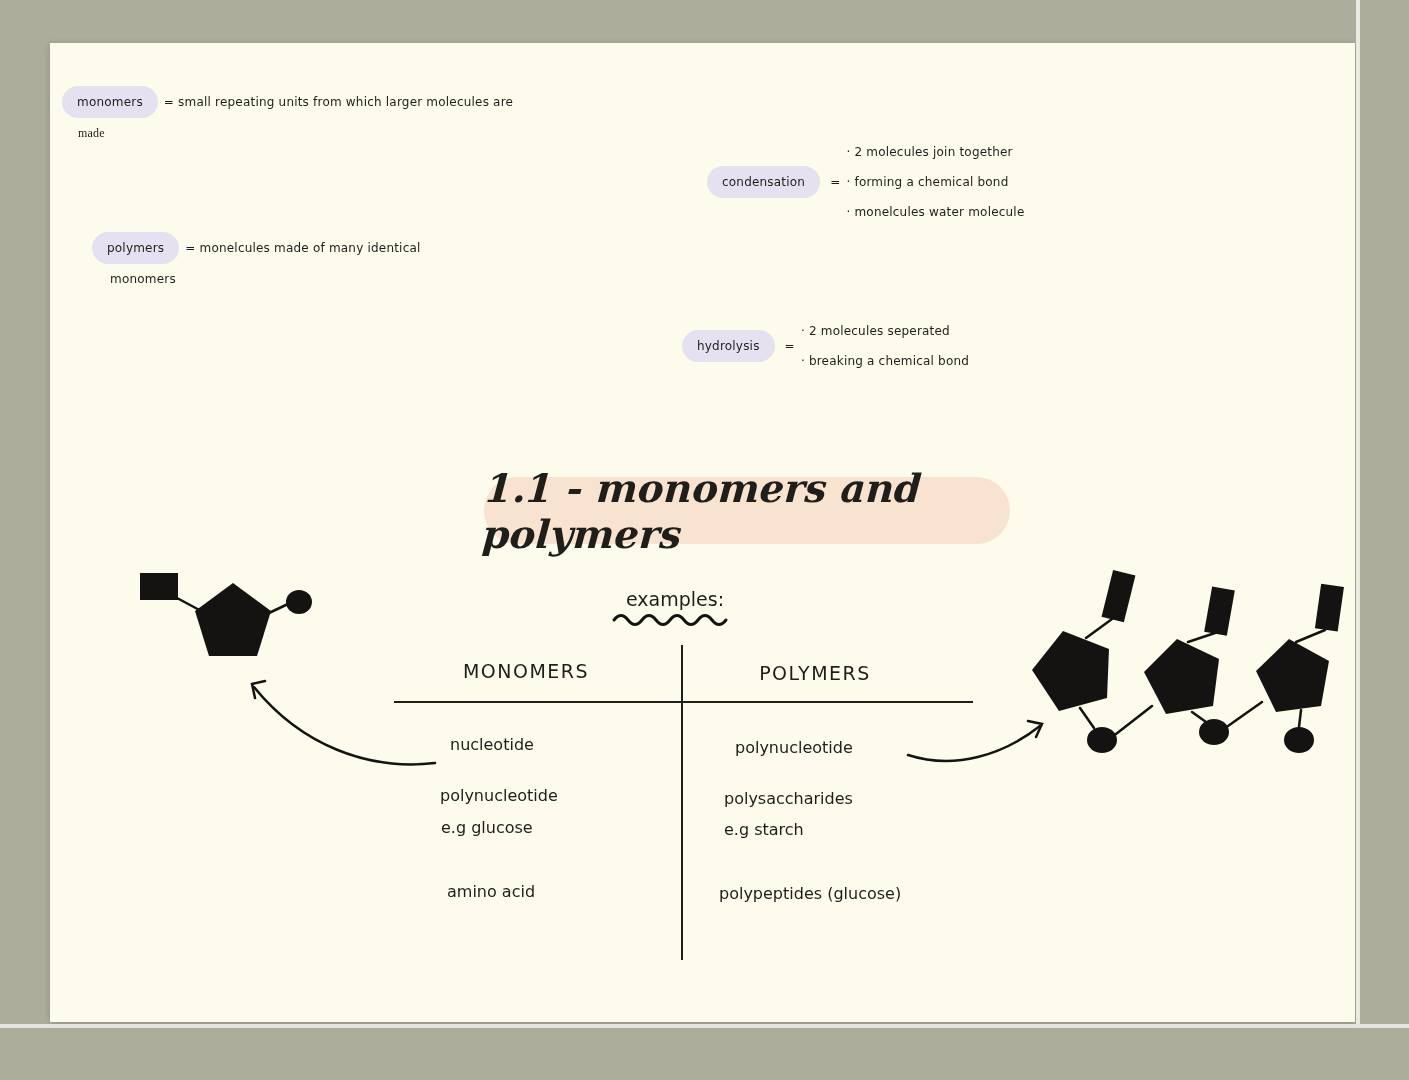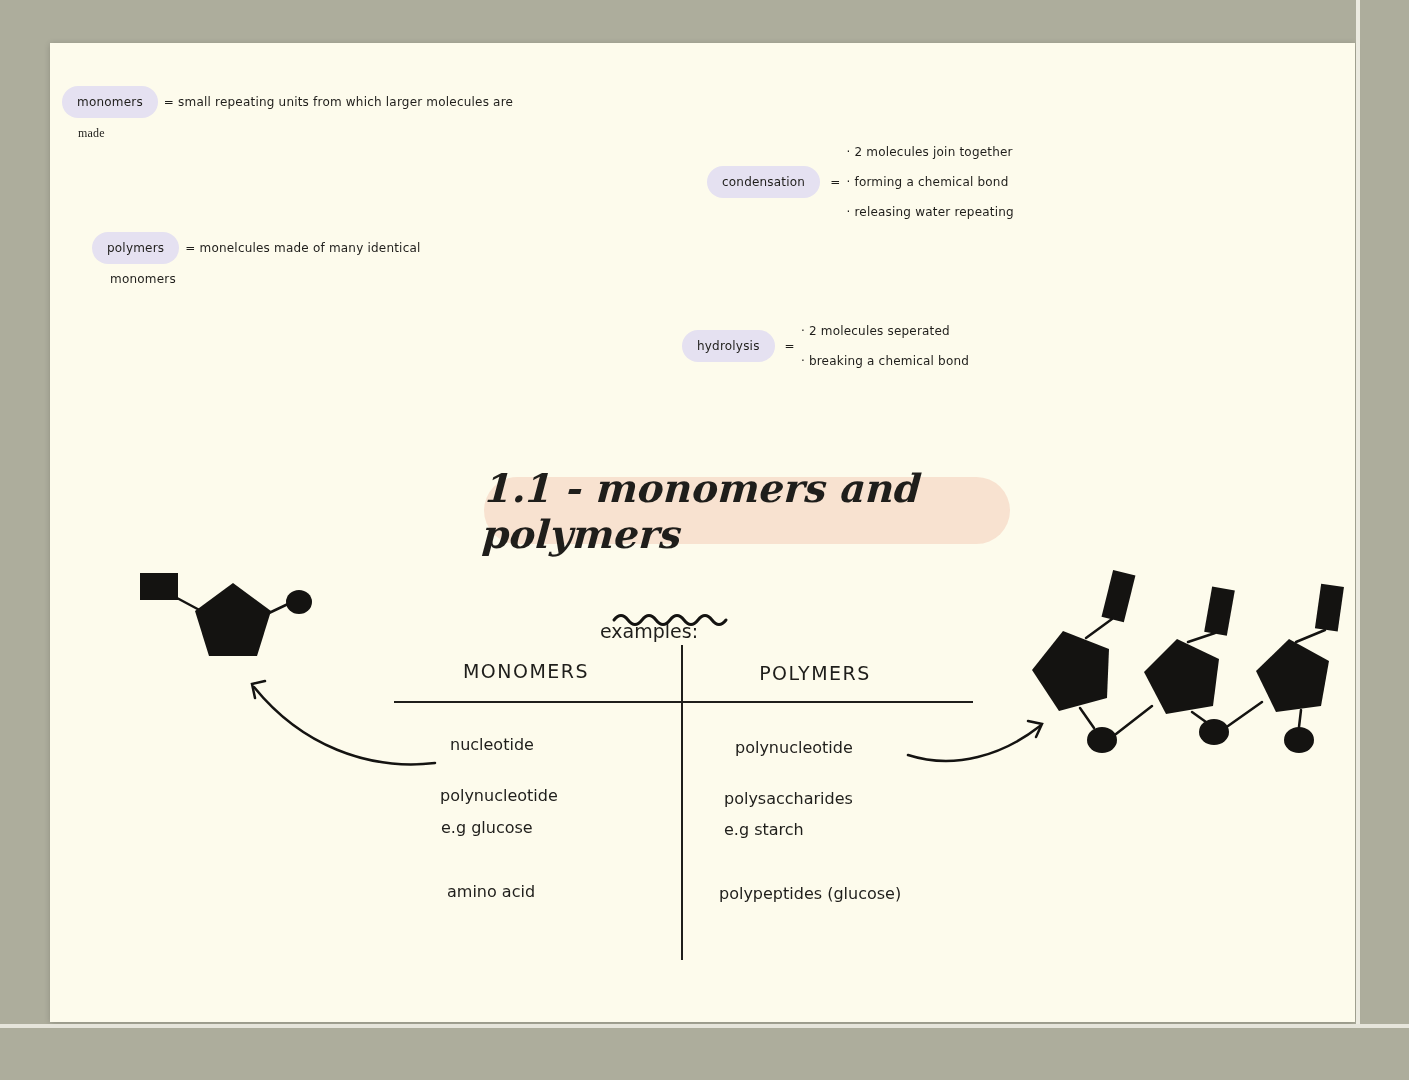--- a/index.html
+++ b/index.html
@@ -80,38 +80,38 @@
   </div>
   <div style="padding-left:18px;">monomers</div>
 </div>
 
 <div class="abs hand def-row" style="left:707px; top:137px;">
   <span class="pill">condensation</span>
   <span class="eq">=</span>
   <div class="bullets">
     <div>· 2 molecules join together</div>
     <div>· forming a chemical bond</div>
-    <div>· releasing water repeating</div>
+    <div>· monelcules water molecule</div>
   </div>
 </div>
 
 <div class="abs hand def-row" style="left:682px; top:316px;">
   <span class="pill">hydrolysis</span>
   <span class="eq">=</span>
   <div class="bullets">
     <div>· 2 molecules seperated</div>
     <div>· breaking a chemical bond</div>
   </div>
 </div>
 
 <div class="title-pill">
   <span class="title-text">1.1 - monomers and polymers</span>
 </div>
 
-<div class="abs examples" style="left:600px; top:588px;margin-top:32px;">examples:</div>
+<div class="abs examples" style="left:626px; top:588px;">examples:</div>
 <svg style="left:611px; top:611px;" width="118" height="16">
   <path class="ink-stroke" stroke-width="3" d="M3,9 q7,-9 14,0 t14,0 t14,0 t14,0 t14,0 t14,0 t14,0 t14,0"></path>
 </svg>
 
 <div class="line" style="left:681px; top:645px; width:2px; height:315px;"></div>
 <div class="line" style="left:394px; top:701px; width:579px; height:2px;"></div>
 
 <div class="abs tbl-header" style="left:426px; top:660px;">MONOMERS</div>
 <div class="abs tbl-header" style="left:715px; top:662px;">POLYMERS</div>
 

